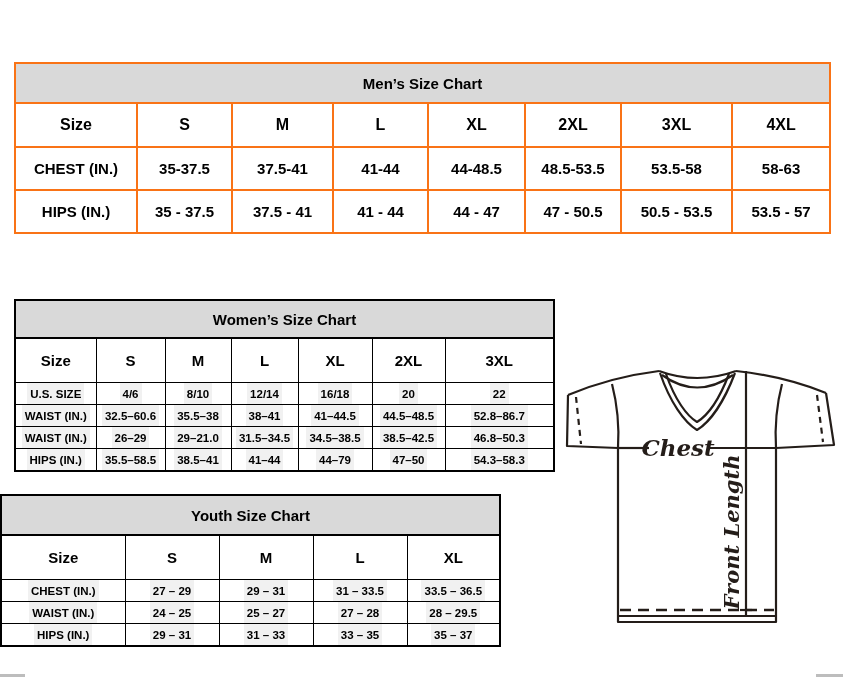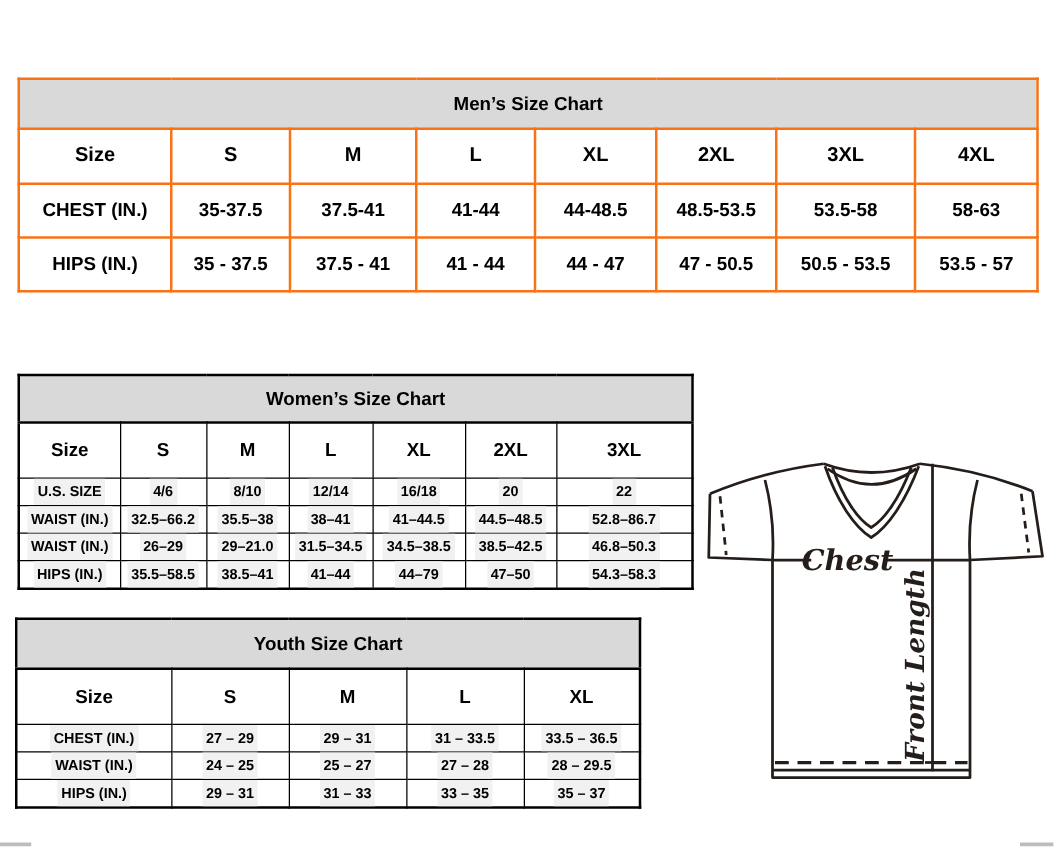--- a/index.html
+++ b/index.html
@@ -26,21 +26,21 @@
   .mens tr.banner td { height:38px; }
   .mens tr.sizerow td { height:42px; font-size:16px; }
   .mens tr.datarow td { height:41px; }
   
   .womens { left:14px; top:299px; width:539px; }
   .womens td { border:1px solid #000; }
   .womens tr.banner td { height:36px; border-bottom-width:2px; }
   .womens tr.sizerow td { height:43px; font-size:15px; }
   .womens tr.datarow td { height:21px; font-size:11.5px; }
   
-  .youth { left:12px; top:494px; width:499px; }
+  .youth { left:0; top:494px; width:499px; }
   .youth td { border:1px solid #000; }
   .youth tr.banner td { height:38px; border-bottom-width:2px; }
   .youth tr.sizerow td { height:43px; font-size:15px; }
   .youth tr.datarow td { height:21px; font-size:11.5px; }
   .hl { background:#f1f1f1; padding:16px 3px; }
   
   .jersey { position:absolute; left:556px; top:360px; }
   .jersey text {
     font-family:"DejaVu Serif", serif; font-style:italic; font-weight:bold;
     fill:#241d19;
@@ -131,21 +131,21 @@
         <td><span class="hl">U.S. SIZE</span></td>
         <td><span class="hl">4/6</span></td>
         <td><span class="hl">8/10</span></td>
         <td><span class="hl">12/14</span></td>
         <td><span class="hl">16/18</span></td>
         <td><span class="hl">20</span></td>
         <td><span class="hl">22</span></td>
       </tr>
       <tr class="datarow">
         <td><span class="hl">WAIST (IN.)</span></td>
-        <td><span class="hl">32.5–66.2</span></td>
+        <td><span class="hl">32.5–60.6</span></td>
         <td><span class="hl">35.5–38</span></td>
         <td><span class="hl">38–41</span></td>
         <td><span class="hl">41–44.5</span></td>
         <td><span class="hl">44.5–48.5</span></td>
         <td><span class="hl">52.8–86.7</span></td>
       </tr>
       <tr class="datarow">
         <td><span class="hl">WAIST (IN.)</span></td>
         <td><span class="hl">26–29</span></td>
         <td><span class="hl">29–21.0</span></td>

